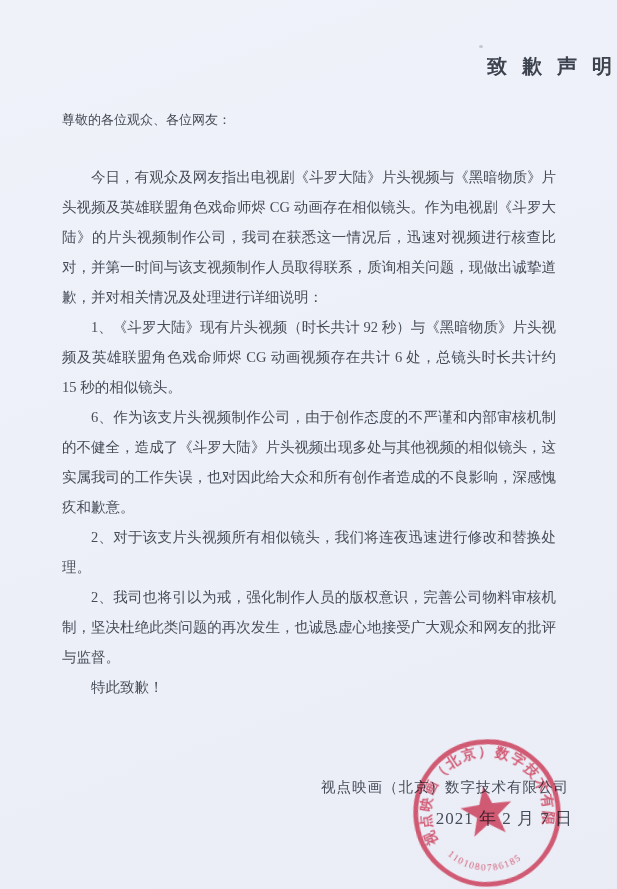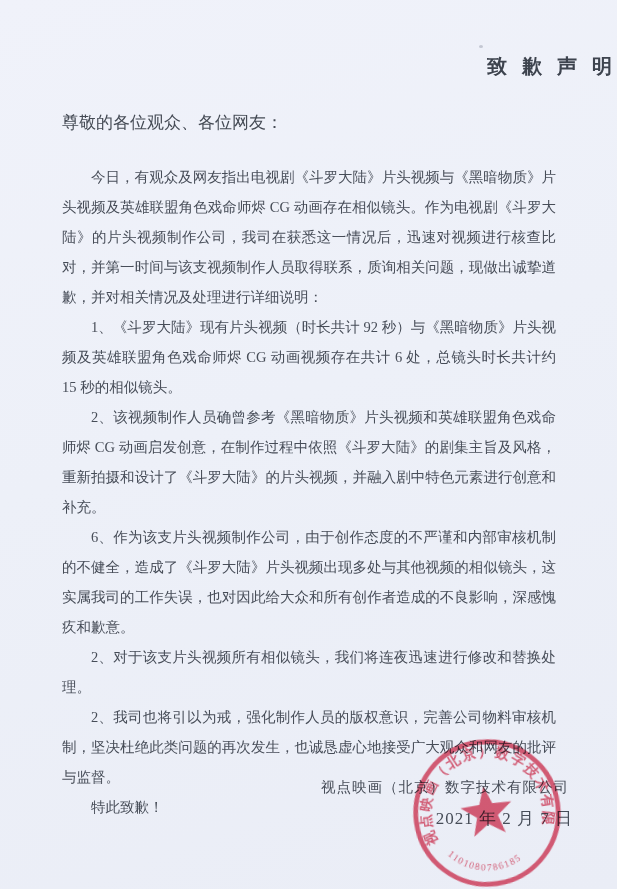--- a/index.html
+++ b/index.html
@@ -18,21 +18,21 @@
     top: 53px; left: 0; width: 100%;
     text-align: right;
     font-size: 20px;
     font-weight: 700;
     letter-spacing: 5px;
     color: #3d434e;
   }
   .salutation {
     position: absolute;
     top: 111px; left: 62px;
-    font-size: 17px;
+    font-size: 13px;
     color: #454b55;
   }
   .body-text {
     position: absolute;
     top: 162px; left: 62px;
     width: 494px;
     font-size: 14.5px;
     line-height: 30px;
     text-align: justify;
     color: #474d58;
@@ -78,21 +78,20 @@
 
   <div class="speck"></div>
 
   <div class="title">致 歉 声 明</div>
 
   <div class="salutation">尊敬的各位观众、各位网友：</div>
 
   <div class="body-text">
     <p>今日，有观众及网友指出电视剧《斗罗大陆》片头视频与《黑暗物质》片头视频及英雄联盟角色戏命师烬 CG 动画存在相似镜头。作为电视剧《斗罗大陆》的片头视频制作公司，我司在获悉这一情况后，迅速对视频进行核查比对，并第一时间与该支视频制作人员取得联系，质询相关问题，现做出诚挚道歉，并对相关情况及处理进行详细说明：</p>
     <p>1、《斗罗大陆》现有片头视频（时长共计 92 秒）与《黑暗物质》片头视频及英雄联盟角色戏命师烬 CG 动画视频存在共计 6 处，总镜头时长共计约 15 秒的相似镜头。</p>
-    <p>2、该视频制作人员确曾参考《黑暗物质》片头视频和英雄联盟角色戏命师烬 CG 动画启发创意，在制作过程中依照《斗罗大陆》的剧集主旨及风格，重新拍摄和设计了《斗罗大陆》的片头视频，并融入剧中特色元素进行创意和补充。</p>
     <p>6、作为该支片头视频制作公司，由于创作态度的不严谨和内部审核机制的不健全，造成了《斗罗大陆》片头视频出现多处与其他视频的相似镜头，这实属我司的工作失误，也对因此给大众和所有创作者造成的不良影响，深感愧疚和歉意。</p>
     <p>2、对于该支片头视频所有相似镜头，我们将连夜迅速进行修改和替换处理。</p>
     <p>2、我司也将引以为戒，强化制作人员的版权意识，完善公司物料审核机制，坚决杜绝此类问题的再次发生，也诚恳虚心地接受广大观众和网友的批评与监督。</p>
     <p class="closing">特此致歉！</p>
   </div>
 
   <div class="sign-company">视点映画（北京）数字技术有限公司</div>
   <div class="sign-date">2021 年 2 月 7 日</div>
 
   <div class="seal">

